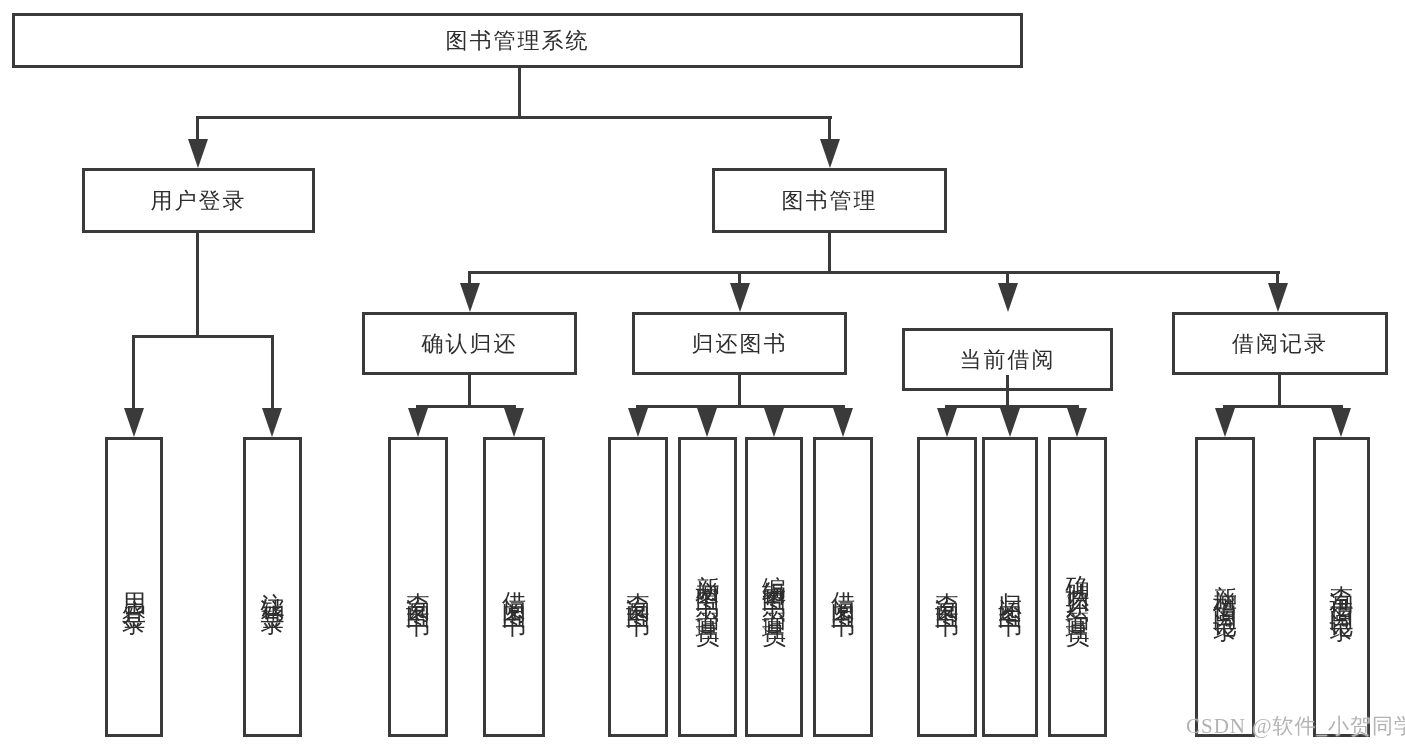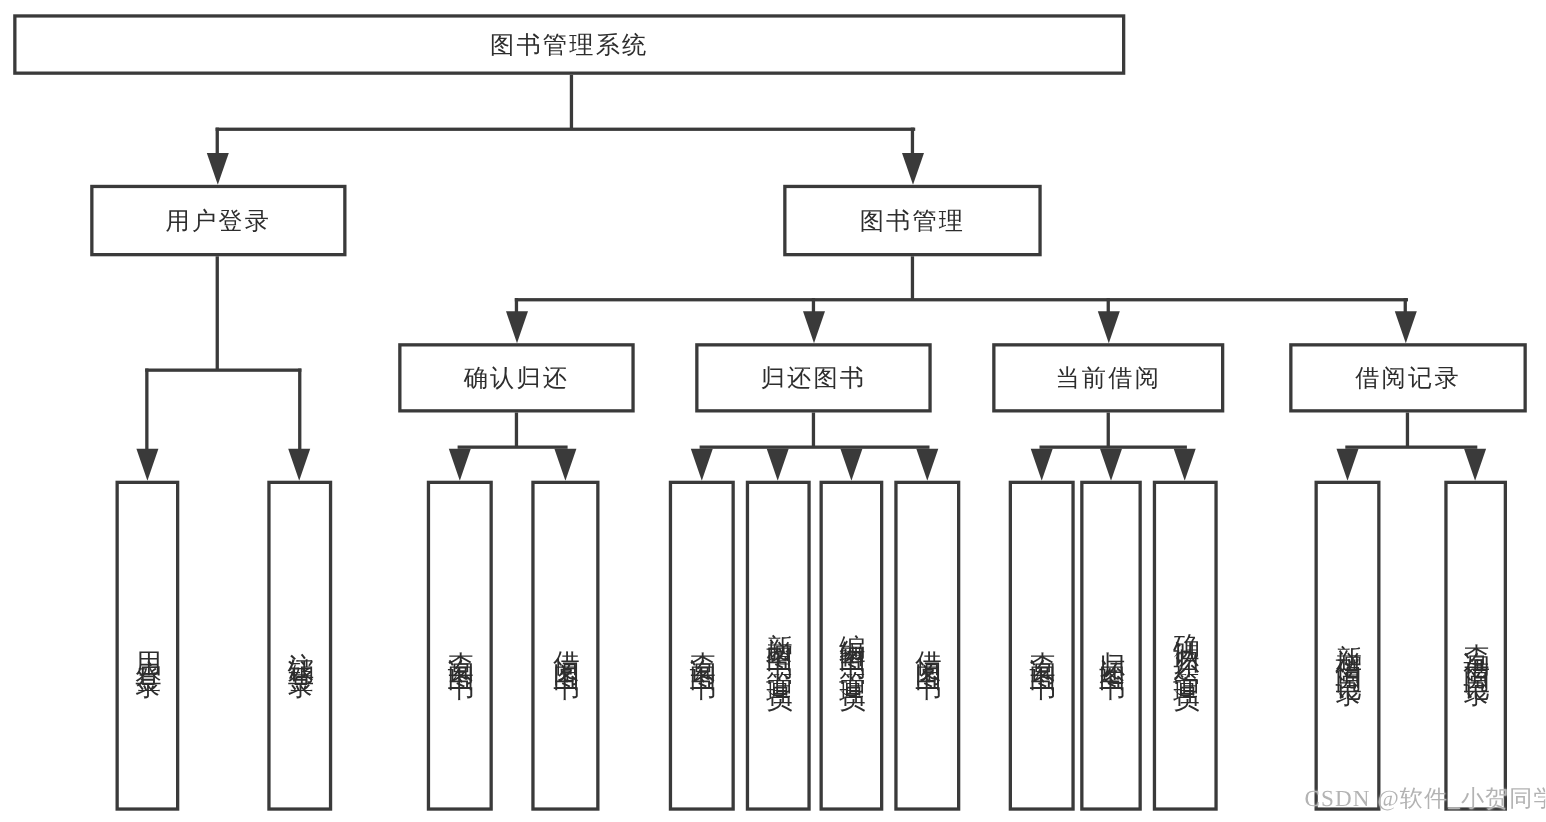--- a/index.html
+++ b/index.html
@@ -90,21 +90,21 @@
   <div class="vline" style="left:738px;  top:271px; height:14px;"></div>
   <div class="vline" style="left:1006px; top:271px; height:14px;"></div>
   <div class="vline" style="left:1276px; top:271px; height:14px;"></div>
   <div class="arrow" style="left:460px;  top:283px;"></div>
   <div class="arrow" style="left:730px;  top:283px;"></div>
   <div class="arrow" style="left:998px;  top:283px;"></div>
   <div class="arrow" style="left:1268px; top:283px;"></div>
 
   <div class="node" style="left:362px; top:312px; width:215px; height:63px;">确认归还</div>
   <div class="node" style="left:632px; top:312px; width:215px; height:63px;">归还图书</div>
-  <div class="node" style="left:902px; top:312px; width:211px; height:63px;">当前借阅</div>
+  <div class="node" style="left:902px; top:328px; width:211px; height:63px;">当前借阅</div>
   <div class="node" style="left:1172px; top:312px; width:216px; height:63px;">借阅记录</div>
 
   <div class="vline" style="left:468px; top:375px; height:32px;"></div>
   <div class="hline" style="left:416px; top:405px; width:100px;"></div>
   <div class="arrow" style="left:408px; top:408px;"></div>
   <div class="arrow" style="left:504px; top:408px;"></div>
 
   <div class="vline" style="left:738px; top:375px; height:32px;"></div>
   <div class="hline" style="left:636px; top:405px; width:209px;"></div>
   <div class="arrow" style="left:628px; top:408px;"></div>

